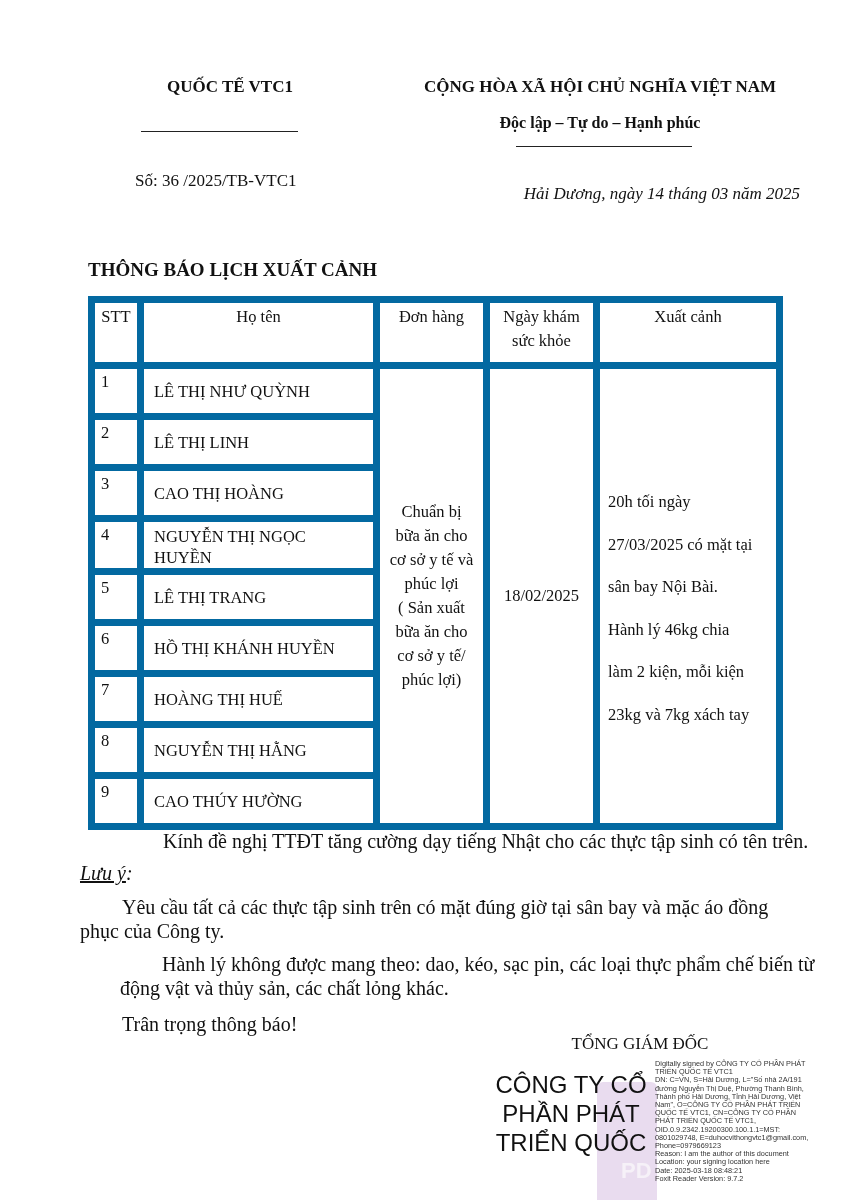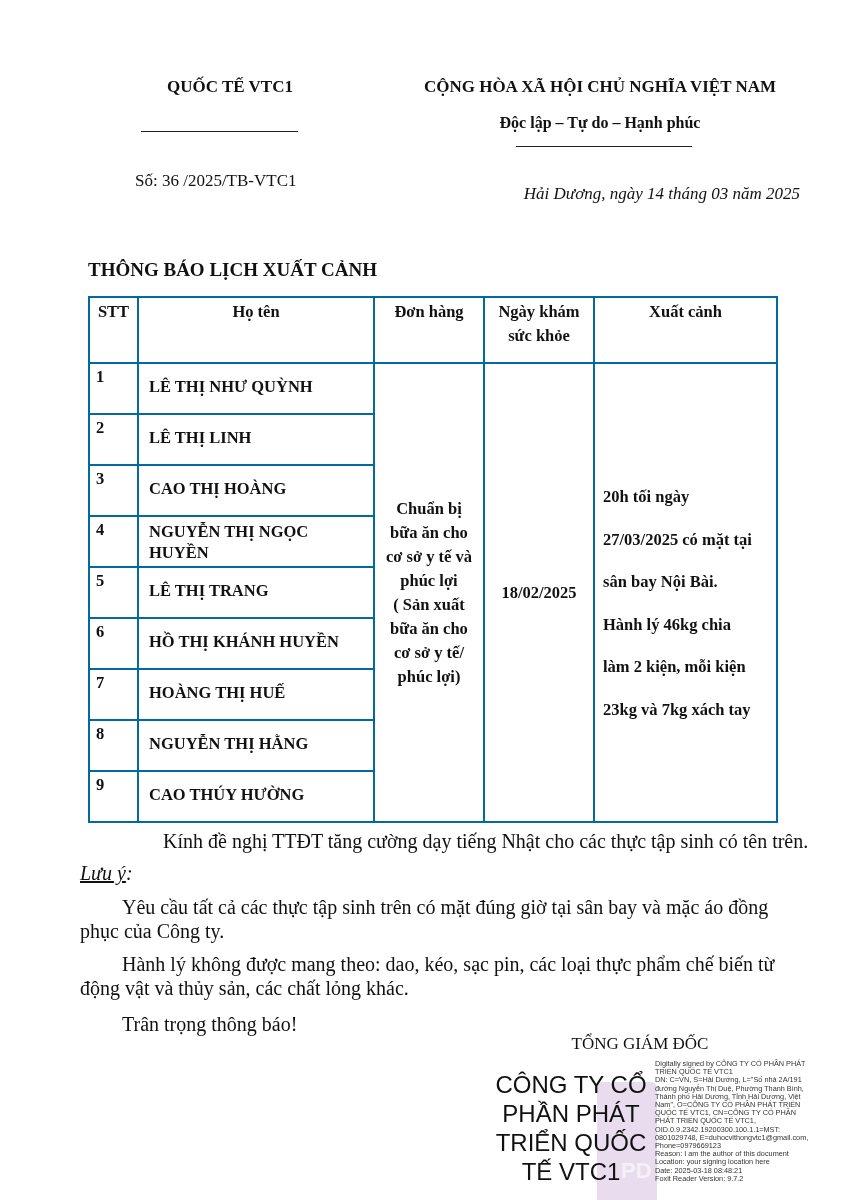--- a/index.html
+++ b/index.html
@@ -17,38 +17,38 @@
     .nation { left: 395px; top: 76px; width: 410px; text-align: center; font-weight: bold; font-size: 17px; line-height: 22px; }
     .motto { left: 395px; top: 112px; width: 410px; text-align: center; font-weight: bold; font-size: 16px; line-height: 22px; }
     .motto-rule { left: 516px; top: 146px; width: 176px; height: 0; border-top: 1.5px solid #222; }
     .place-date { left: 480px; top: 184px; width: 320px; text-align: right; font-style: italic; font-size: 17px; }
 
     
     .doc-title { left: 88px; top: 259px; width: 688px; text-align: left; font-weight: bold; font-size: 19px; }
 
     
     table.schedule { position: absolute; left: 88px; top: 296px; width: 688px; border-collapse: collapse; font-size: 16.5px; table-layout: fixed; }
-    table.schedule td, table.schedule th { border: 2px solid #0369a1; font-weight: bold; }
+    table.schedule td, table.schedule th { border: 7px solid #0369a1; font-weight: normal; }
     table.schedule th { height: 66px; vertical-align: top; text-align: center; padding-top: 2px; line-height: 24px; }
     table.schedule td.stt { height: 51px; vertical-align: top; padding: 3px 0 0 6px; }
     table.schedule td.name { vertical-align: top; padding: 12px 0 0 10px; line-height: 22px; }
     table.schedule td.name.two-line { padding-top: 4px; line-height: 21px; }
     table.schedule td.order { vertical-align: middle; text-align: center; line-height: 24px; padding: 0 2px; }
     table.schedule td.exam { vertical-align: middle; text-align: center; }
     table.schedule td.depart { vertical-align: top; padding: 112px 0 8px 8px; line-height: 42.5px; }
     col.c1 { width: 49px; } col.c2 { width: 236px; } col.c3 { width: 110px; } col.c4 { width: 110px; } col.c5 { width: 183px; }
 
     
     .body-text { font-size: 20px; line-height: 24px; font-family: Liberation Serif, serif; }
     .request { left: 163px; top: 829px; }
     .note-label { left: 80px; top: 861px; font-style: italic; }
     .note-label span { text-decoration: underline; }
     .para { left: 80px; width: 720px; text-indent: 42px; }
     .para1 { top: 895px; }
-    .para2 { top: 952px; }
+    .para2 { top: 952px; margin-left: 40px; }
     .closing { left: 122px; top: 1012px; }
 
     
     .signer-title { left: 540px; top: 1034px; width: 200px; text-align: center; font-weight: normal; font-size: 17px; }
     .sig-logo { left: 597px; top: 1082px; width: 60px; height: 118px; background: #e9dcef; border-radius: 6px 6px 0 0; }
     .sig-logo-text { position: absolute; left: 24px; top: 76px; color: #f6f1f8; font-family: "Liberation Sans", sans-serif; font-weight: bold; font-size: 22px; }
     .sig-company { left: 480px; top: 1070px; width: 182px; text-align: center; font-family: "Liberation Sans", "DejaVu Sans", sans-serif; font-size: 24px; line-height: 29px; color: #111; }
     .sig-details { left: 655px; top: 1060px; width: 176px; font-family: "Liberation Sans", "DejaVu Sans", sans-serif; font-size: 7.3px; line-height: 8.2px; color: #333; }
   </style>
 </head>
@@ -156,21 +156,20 @@
 <div class="abs body-text closing">Trân trọng thông báo!</div>
 
 <div class="abs signer-title">TỔNG GIÁM ĐỐC</div>
 <div class="abs sig-logo">
   <span class="sig-logo-text">PD</span>
 </div>
 <div class="abs sig-company">
   <div>CÔNG TY CỔ</div>
   <div>PHẦN PHÁT</div>
   <div>TRIỂN QUỐC</div>
-  <div>TẾ VTC1</div>
 </div>
 <div class="abs sig-details">
   <div>Digitally signed by CÔNG TY CỔ PHẦN PHÁT</div>
   <div>TRIỂN QUỐC TẾ VTC1</div>
   <div>DN: C=VN, S=Hải Dương, L="Số nhà 2A/191</div>
   <div>đường Nguyễn Thị Duệ, Phường Thanh Bình,</div>
   <div>Thành phố Hải Dương, Tỉnh Hải Dương, Việt</div>
   <div>Nam", O=CÔNG TY CỔ PHẦN PHÁT TRIỂN</div>
   <div>QUỐC TẾ VTC1, CN=CÔNG TY CỔ PHẦN</div>
   <div>PHÁT TRIỂN QUỐC TẾ VTC1,</div>

